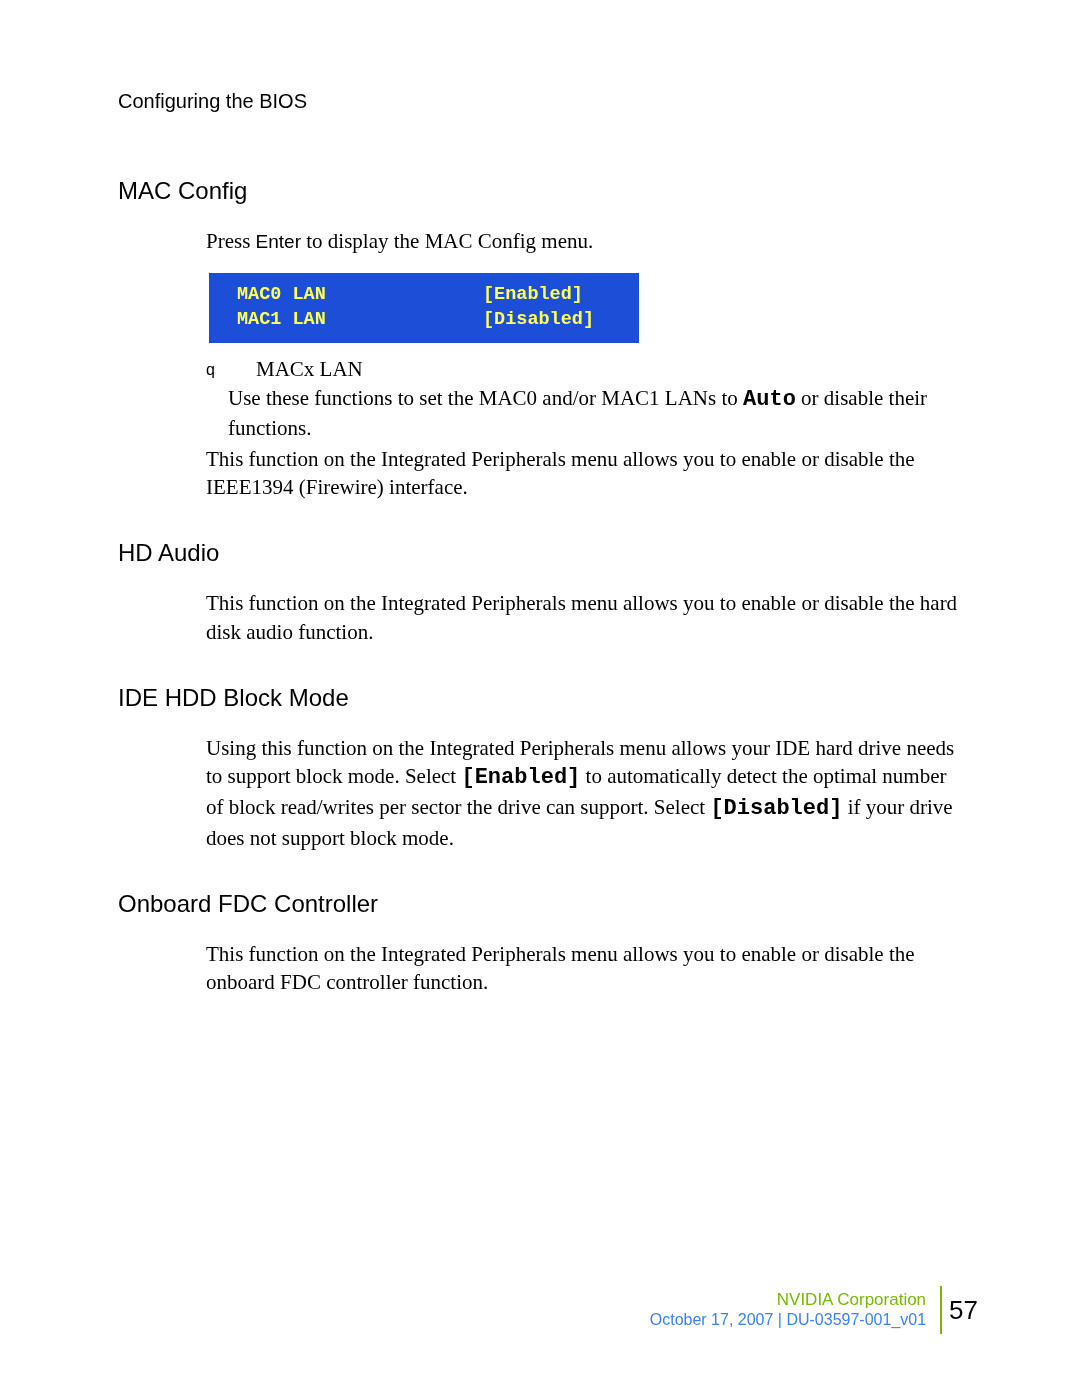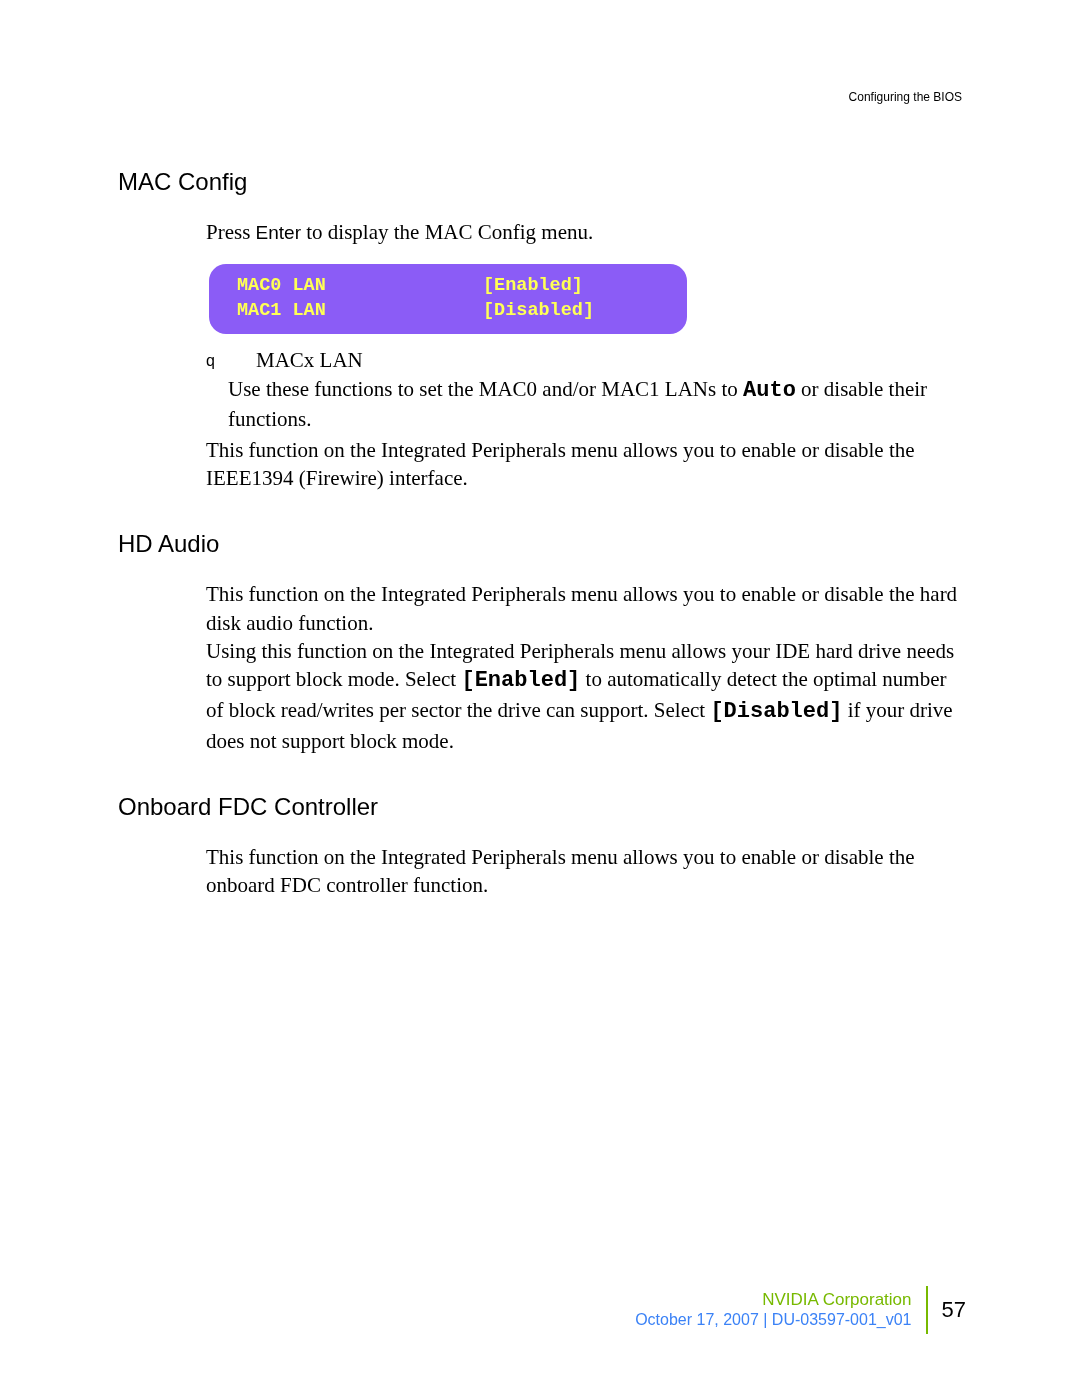--- a/index.html
+++ b/index.html
@@ -7,22 +7,22 @@
   body {
     font-family: Arial, Helvetica, sans-serif;
     background: #ffffff;
     color: #000000;
     position: relative;
   }
   .page {
     padding: 90px 118px 0 118px;
   }
   .running-header {
-    text-align: right;
-    font-size: 12px;
+    text-align: left;
+    font-size: 20px;
     font-family: Arial, Helvetica, sans-serif;
     margin-bottom: 64px;
     color: #000;
   }
   h2.section-heading {
     font-family: Arial, Helvetica, sans-serif;
     font-size: 24px;
     font-weight: normal;
     color: #000;
     margin-bottom: 22px;
@@ -42,30 +42,29 @@
     font-family: "Courier New", Courier, monospace;
     font-weight: bold;
     font-size: 22px;
   }
   .sans-inline {
     font-family: Arial, Helvetica, sans-serif;
     font-size: 19px;
     margin-top: 28px;
   }
   .bios-box {
-    background: #8b5cf6;
+    background: #1d4ed8;
     color: #ffff55;
     font-family: "Courier New", Courier, monospace;
     font-weight: bold;
     font-size: 18.5px;
     padding: 10px 20px 10px 28px;
     margin: 18px 0 12px 3px;
-    width: 478px;
+    width: 430px;
     line-height: 1.35;
-    border-radius: 17px;
   }
   .bios-row { display: flex; }
   .bios-label { width: 246px; }
   .bios-value { }
   .bullet-row {
     display: flex;
     align-items: flex-start;
     margin-bottom: 2px;
   }
   .bullet-mark {
@@ -82,21 +81,21 @@
   }
   .bullet-title {
     font-family: Garamond, Georgia, 'Times New Roman', serif;
     font-size: 21px;
     line-height: 1.35;
     margin-left: 28px;
   }
   .footer {
     position: absolute;
     bottom: 54px;
-    right: 114px;
+    right: 102px;
     text-align: right;
   }
   .footer-inner {
     display: flex;
     align-items: center;
     justify-content: flex-end;
   }
   .footer-lines {
     text-align: right;
     padding-right: 14px;
@@ -113,23 +112,23 @@
     line-height: 1.2;
   }
   .footer-date {
     font-family: Arial, Helvetica, sans-serif;
     font-size: 16px;
     color: #3b82f6;
     line-height: 1.25;
   }
   .footer-page {
     font-family: Arial, Helvetica, sans-serif;
-    font-size: 22px;
+    font-size: 26px;
     color: #000;
-    padding-left: 14px;
+    padding-left: 7px;
   }
 </style>
 </head>
 <body>
 
 <div class="page">
   <div class="running-header">Configuring the BIOS</div>
 
   <h2 class="section-heading first">MAC Config</h2>
   <div class="body-block">
@@ -161,20 +160,21 @@
 
   <div class="body-block">
     <p class="body-text">This function on the Integrated Peripherals menu allows you to enable or disable the IEEE1394 (Firewire) interface.</p>
   </div>
 
   <h2 class="section-heading">HD Audio</h2>
   <div class="body-block">
     <p class="body-text">This function on the Integrated Peripherals menu allows you to enable or disable the hard disk audio function.</p>
   </div>
 
+  <h2 class="section-heading">IDE HDD Block Mode</h2>
   <div class="body-block">
     <p class="body-text">
       <span>Using this function on the Integrated Peripherals menu allows your IDE hard drive needs to support block mode. Select </span><span class="mono-inline">[Enabled]</span><span> to automatically detect the optimal number of block read/writes per sector the drive can support. Select </span><span class="mono-inline">[Disabled]</span><span> if your drive does not support block mode.</span>
     </p>
   </div>
 
   <h2 class="section-heading">Onboard FDC Controller</h2>
   <div class="body-block">
     <p class="body-text">This function on the Integrated Peripherals menu allows you to enable or disable the onboard FDC controller function.</p>
   </div>

